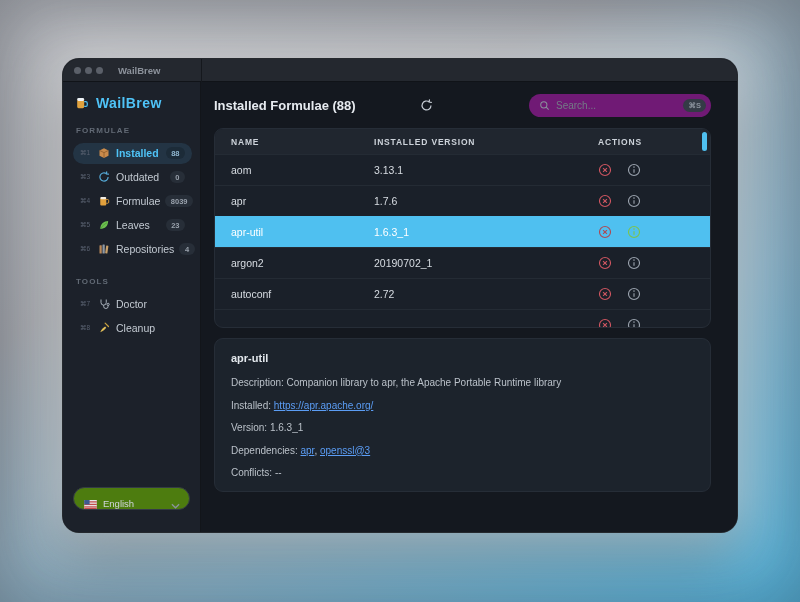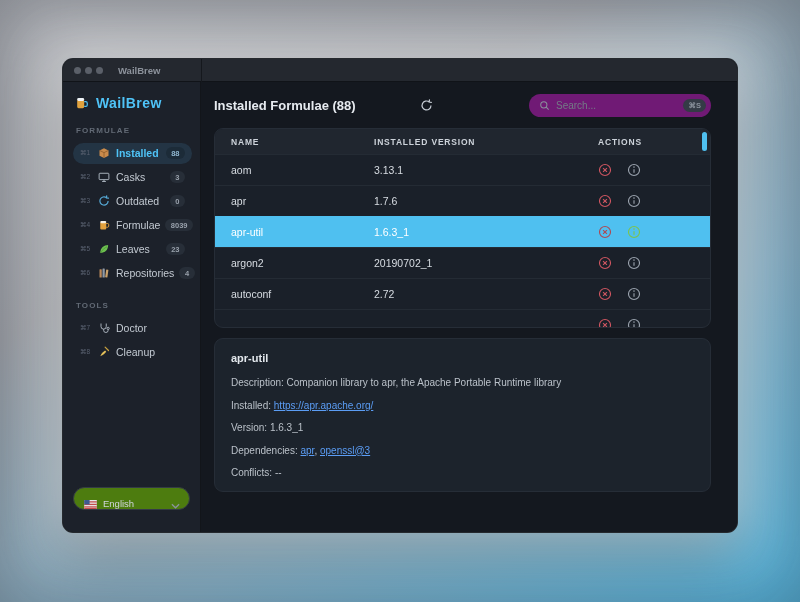--- a/index.html
+++ b/index.html
@@ -4,21 +4,21 @@
 <style>
   * { box-sizing: border-box; margin: 0; padding: 0; }
   html,body { width:800px; height:602px; }
   body { font-family:"Liberation Sans", sans-serif; }
 
   .canvas { position:relative; width:800px; height:602px; overflow:hidden;
     background:linear-gradient(150deg,#b6b8bd 0%,#a5a8ae 32%,#8ab5cc 66%,#57b9e2 100%);
     box-shadow:inset 0 0 70px rgba(35,40,50,.4); }
 
   .window { position:absolute; left:62px; top:58px; width:676px; height:475px;
-    border-radius:11px; background:#15191f; overflow:hidden; display:flex; flex-direction:column;
+    border-radius:17px; background:#15191f; overflow:hidden; display:flex; flex-direction:column;
     border:1px solid rgba(255,255,255,.07);
     box-shadow:0 0 55px 10px rgba(255,255,255,.5), 0 25px 55px rgba(0,0,0,.35); }
 
   .titlebar { position:relative; height:23px; flex:0 0 auto; background:#24282f;
     border-bottom:1px solid #101318; display:flex; align-items:center; }
   .lights { display:flex; gap:4px; padding-left:11px; }
   .light { width:7px; height:7px; border-radius:50%; background:#5b6069; }
   .tb-title { font-size:9.5px; font-weight:700; color:#8d939c; margin-left:15px; }
   .tb-sep { position:absolute; left:138px; top:0; width:1px; height:23px; background:#15181d; }
 
@@ -121,31 +121,20 @@
           <span class="ic">
             <svg viewBox="0 0 16 16" width="12" height="12">
                 <path d="M8 1.5 14 4.5v7L8 14.5 2 11.5v-7z" fill="#c98a4b"></path>
                 <path d="M2 4.5 8 7.5l6-3M8 7.5v7" stroke="#8a5a28" stroke-width="1" fill="none"></path>
               </svg>
           </span>
           <span class="lbl">Installed</span>
           <span class="badge">88</span>
         </div>
 
-        <div class="item">
-          <span class="kbd">⌘2</span>
-          <span class="ic">
-            <svg viewBox="0 0 16 16" width="12" height="12" fill="none" stroke="#aab3bd" stroke-width="1.3">
-                <rect x="1.5" y="3" width="13" height="8.5" rx="1"></rect>
-                <path d="M5.5 14h5M8 11.5V14"></path>
-              </svg>
-          </span>
-          <span class="lbl">Casks</span>
-          <span class="badge">3</span>
-        </div>
 
         <div class="item">
           <span class="kbd">⌘3</span>
           <span class="ic">
             <svg viewBox="0 0 16 16" width="12" height="12" fill="none" stroke="#55a9d6" stroke-width="1.6">
                 <path d="M13.5 8A5.5 5.5 0 1 1 11.2 3.5"></path>
                 <path d="M11.6 1.2l-.3 2.6 2.6.3" stroke-linecap="round"></path>
               </svg>
           </span>
           <span class="lbl">Outdated</span>

